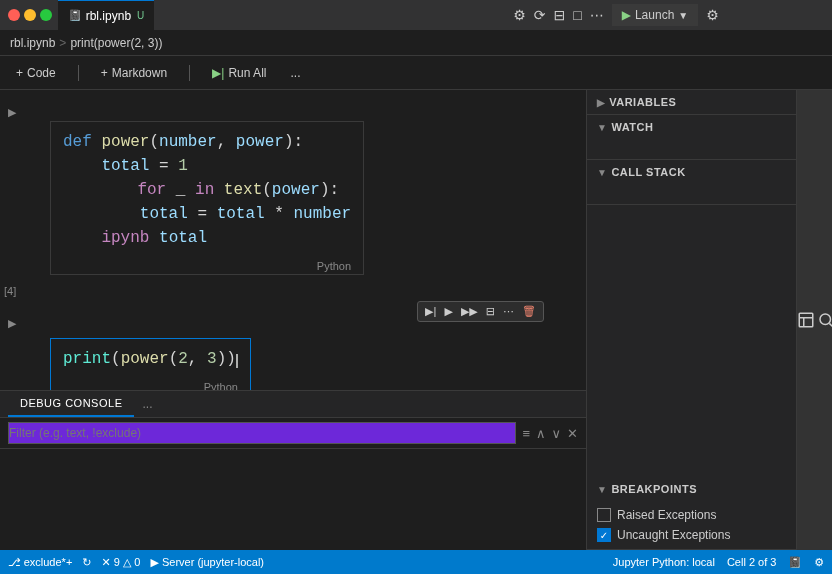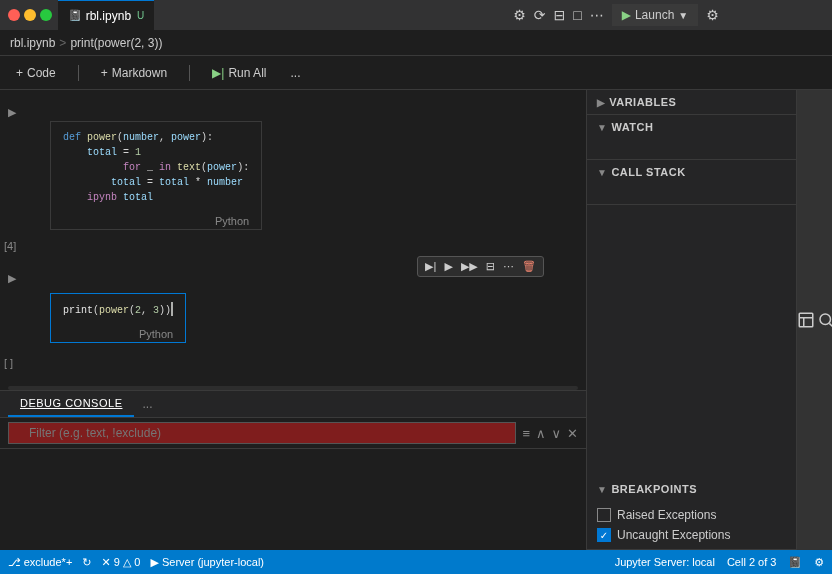--- a/index.html
+++ b/index.html
@@ -31,44 +31,44 @@
     
     .main { display: flex; flex: 1; overflow: hidden; }
 
     
     .editor-area { flex: 1; background: #1e1e1e; overflow-y: auto; display: flex; flex-direction: column; }
 
     
     .cell { position: relative; margin: 4px 0; display: flex; flex-direction: column; }
     .cell-content { flex: 1; background: #1e1e1e; border: 1px solid #3a3a3a; margin: 2px 8px 2px 50px; }
     .cell-content.active { border: 1px solid #0078d4; }
-    .code-block { padding: 8px 12px; font-family: 'Consolas', 'Courier New', monospace; font-size: 10px; line-height: 1.5; color: #d4d4d4; }
+    .code-block { padding: 8px 12px; font-family: 'Consolas', 'Courier New', monospace; font-size: 16px; line-height: 1.5; color: #d4d4d4; }
     .cell-meta { text-align: right; padding: 2px 12px; font-size: 11px; color: #888; }
     .cell-toolbar-btn { color: #ccc; cursor: pointer; font-size: 11px; padding: 1px 3px; }
 
     
     .kw-def { color: #569cd6; }
     .kw-return { color: #c586c0; }
     .kw-for { color: #c586c0; margin-left: 36px; }
     .kw-in { color: #c586c0; }
     .fn-name { color: #dcdcaa; }
     .param { color: #9cdcfe; }
     .num { color: #b5cea8; }
     .builtin { color: #dcdcaa; }
-    .kw-print { color: #e5e5e5; }
+    .kw-print { color: #5eead4; }
     .cursor { display: inline-block; width: 2px; height: 14px; background: #aeafad; vertical-align: text-bottom; }
 
     
     .debug-console { background: #1e1e1e; border-top: 1px solid #3a3a3a; height: 160px; display: flex; flex-direction: column; flex-shrink: 0; }
     .debug-tabs { display: flex; align-items: center; padding: 0 8px; gap: 0; background: #252526; border-bottom: 1px solid #3a3a3a; }
     .debug-tab { padding: 6px 12px; font-size: 11px; cursor: pointer; color: #ccc; text-transform: uppercase; letter-spacing: 0.5px; }
-    .debug-tab.active { color: #fff; border-bottom: 2px solid #0078d4; text-decoration: underline; }
+    .debug-tab.active { color: #fff; border-bottom: 2px solid #0078d4; }
     .debug-tab-more { padding: 6px 8px; color: #888; cursor: pointer; }
     .filter-bar { display: flex; align-items: center; padding: 4px 8px; gap: 6px; border-bottom: 1px solid #3a3a3a; }
-    .filter-input { flex: 1; background: #7f1d1d; border: 1px solid #555; color: #ccc; padding: 3px 20px; font-size: 12px; outline: none; }
+    .filter-input { flex: 1; background: #6d28d9; border: 1px solid #555; color: #ccc; padding: 3px 0; font-size: 12px; outline: none; }
     .filter-btn { color: #888; cursor: pointer; font-size: 13px; }
     .debug-content { flex: 1; padding: 8px; }
 
     
     .right-panel { width: 210px; background: #252526; border-left: 1px solid #3a3a3a; display: flex; flex-direction: column; flex-shrink: 0; overflow-y: auto; }
     .panel-section { border-bottom: 1px solid #3a3a3a; }
     .panel-header { display: flex; align-items: center; padding: 6px 10px; gap: 4px; cursor: pointer; user-select: none; font-size: 11px; font-weight: bold; letter-spacing: 0.5px; color: #ccc; }
     .panel-chevron { font-size: 10px; color: #888; }
     .panel-content { padding: 4px 10px; text-align: center; }
 
@@ -357,21 +357,21 @@
       <span>△</span>
       <span>0</span>
     </div>
     <div class="status-item">
       <span>▶</span>
       <span>Server (jupyter-local)</span>
     </div>
   </div>
   <div class="status-right">
     <div class="status-item">
-      <span>Jupyter Server: local</span>
+      <span>Jupyter Python: local</span>
     </div>
     <div class="status-item">
       <span>Cell 2 of 3</span>
     </div>
     <div class="status-item">
       <span>📓</span>
     </div>
     <div class="status-item">
       <span>⚙</span>
     </div>

